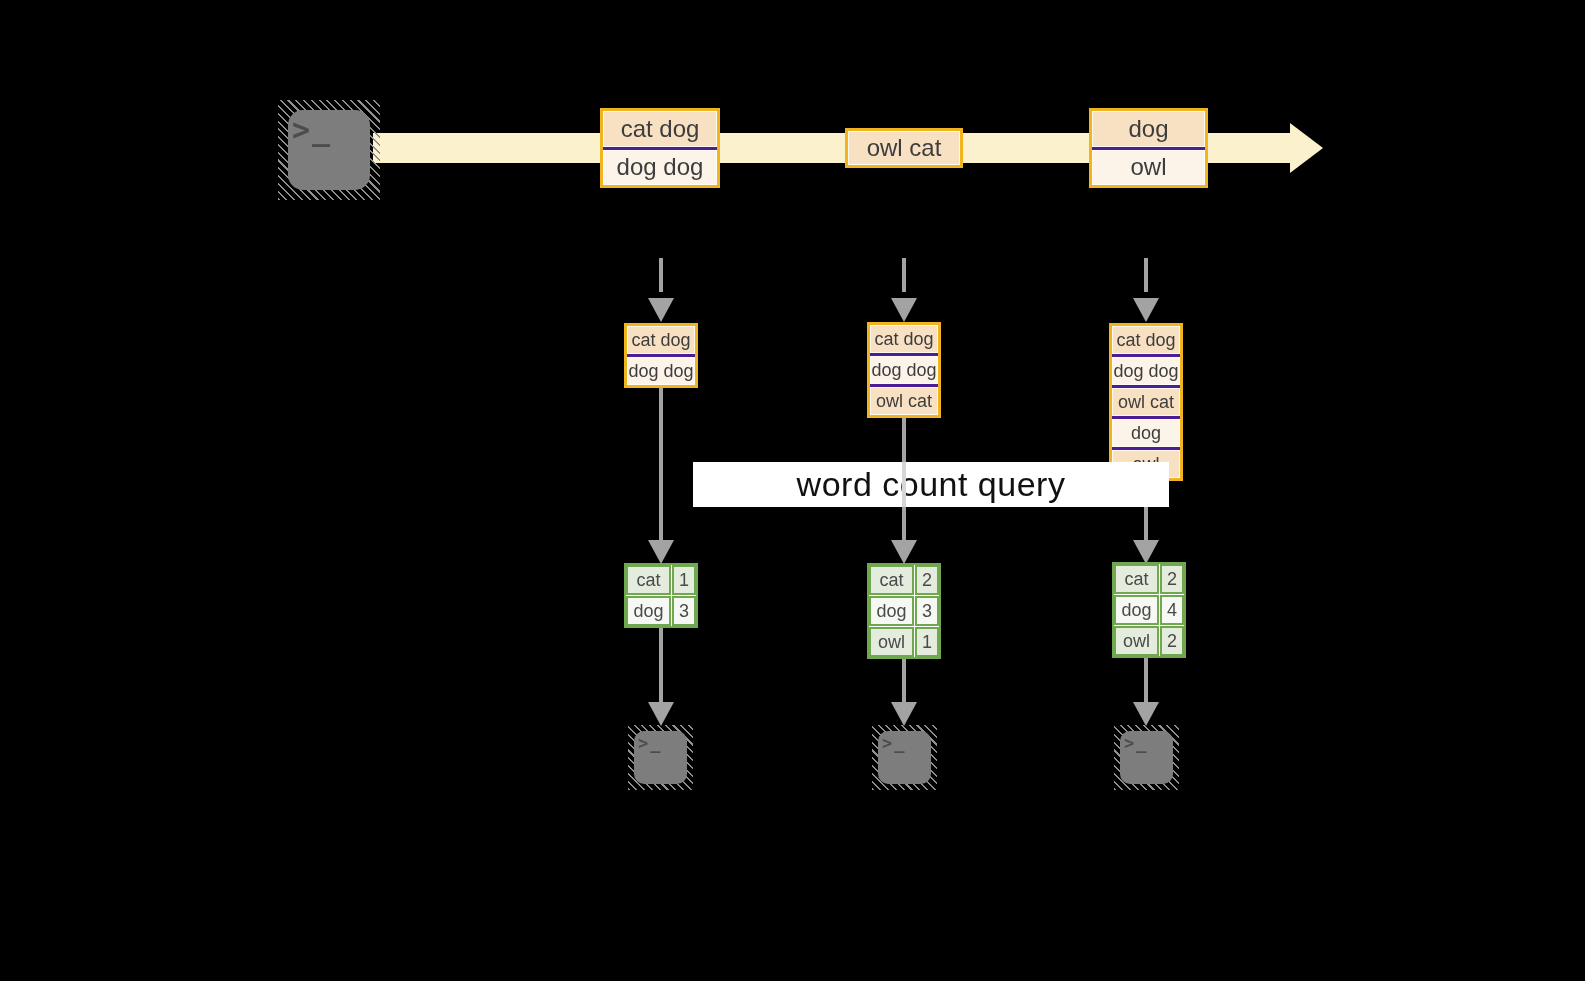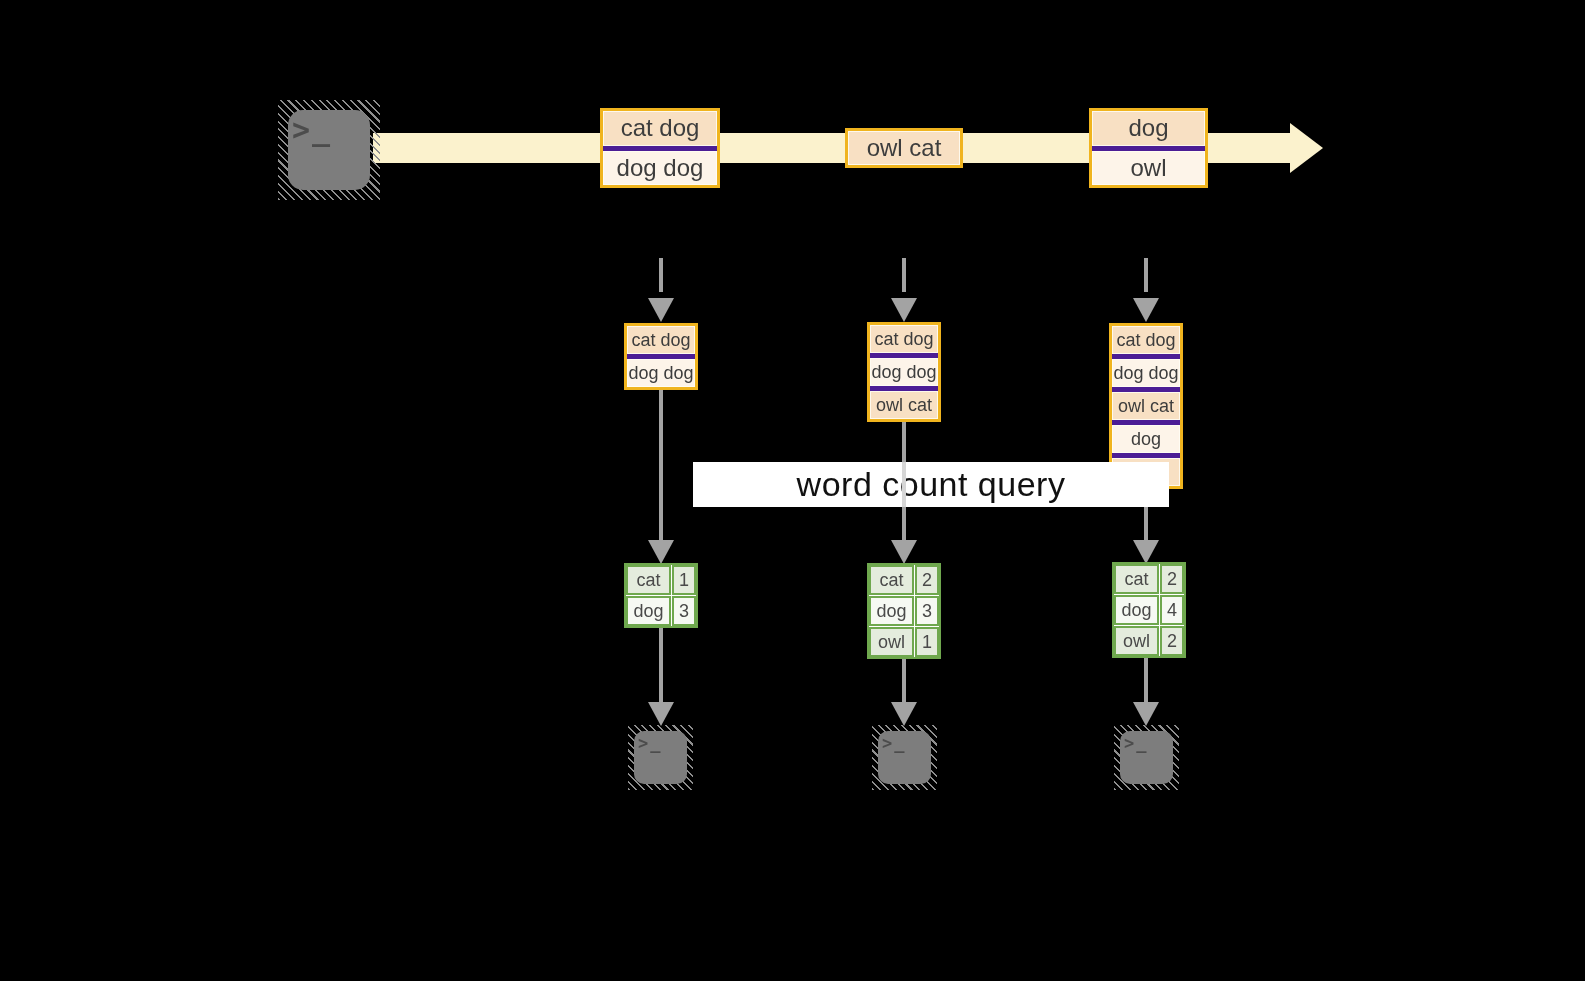--- a/index.html
+++ b/index.html
@@ -8,21 +8,21 @@
     font-family:"Liberation Sans",sans-serif;overflow:hidden;
   }
   
   .band{position:absolute;left:373px;top:133px;width:917px;height:30px;background:#fbf2cd;z-index:1;}
   .band-head{position:absolute;left:1290px;top:123px;width:0;height:0;z-index:1;
     border-top:25px solid transparent;border-bottom:25px solid transparent;border-left:33px solid #fbf2cd;}
   
   .obox{position:absolute;border:3px solid #f0b41e;display:flex;flex-direction:column;box-sizing:border-box;z-index:3;}
   .obox .orow{flex:1;display:flex;align-items:center;justify-content:center;
     color:#3d3d3d;box-shadow:inset 0 0 0 1px rgba(255,253,245,.85);}
-  .obox .orow + .orow{border-top:5px solid #4c1d95;}
+  .obox .orow + .orow{border-top:3px solid #4c1d95;}
   .orow.dark{background:#f8e0c3;}
   .orow.lite{background:#fdf4e9;}
   .obox.big .orow{font-size:24px;}
   .obox.small .orow{font-size:18px;height:28px;flex:none;}
   
   .vdash{position:absolute;width:4px;background:#a3a3a3;z-index:2;}
   .vline{position:absolute;width:4px;background:#a3a3a3;z-index:2;}
   .ahead{position:absolute;width:0;height:0;z-index:2;
     border-left:13px solid transparent;border-right:13px solid transparent;border-top:24px solid #a3a3a3;}
   

